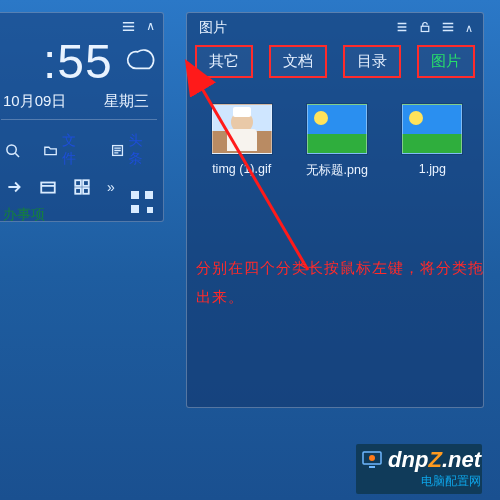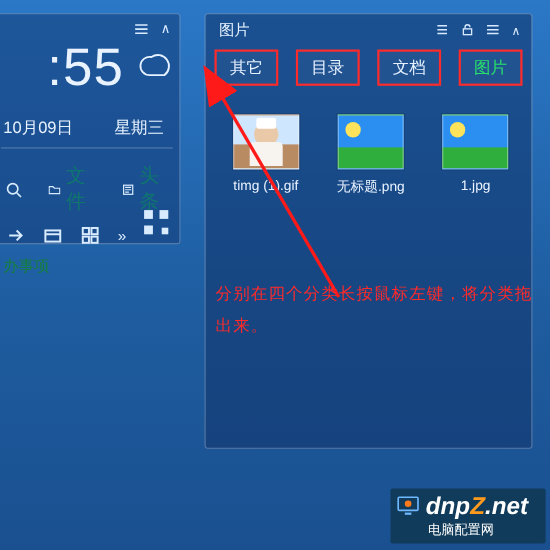--- a/index.html
+++ b/index.html
@@ -19,23 +19,23 @@
     background: rgba(20,60,120,0.55);
     border: 1px solid rgba(255,255,255,0.25);
     border-radius: 3px;
     color: #e9f3ff;
     padding: 6px 8px 8px 8px;
   }
   .widget .topbar { display:flex; justify-content:flex-end; gap:10px; font-size:14px; color:#d9ebff;}
   .widget .time-row { display:flex; align-items:center; gap:8px; margin-top:4px; }
   .widget .time { font-size:48px; font-weight:200; letter-spacing:1px; line-height:1;margin-left:40px; }
   .widget .weather-icon svg { width:40px; height:40px; stroke:#e6f2ff; fill:none; stroke-width:2; }
-  .widget .date-row { display:flex; justify-content:space-between; font-size:15px; margin-top:21px; padding-right:6px;}
+  .widget .date-row { display:flex; justify-content:space-between; font-size:15px; margin-top:6px; padding-right:6px;}
   .widget .divider { height:1px; background:rgba(255,255,255,0.25); margin:8px -2px; }
-  .widget .row { display:flex; align-items:center; gap:24px; padding:4px 2px; font-size:18px; color:#0f766e;}
+  .widget .row { display:flex; align-items:center; gap:24px; padding:4px 2px; font-size:14px; color:#1d4ed8;}
   .widget .row .item { display:flex; align-items:center; gap:5px; }
   .widget .ico { width:15px; height:15px; display:inline-block; }
   .widget .ico svg { width:100%; height:100%; stroke:#d9ebff; fill:none; stroke-width:1.6; }
   .widget .iconbar { display:flex; gap:16px; align-items:center; padding:6px 2px 0 2px; font-size:16px; color:#d9ebff;}
   .widget .iconbar .ic { width:18px; height:18px; }
   .widget .iconbar .ic svg { width:100%; height:100%; stroke:#d9ebff; fill:none; stroke-width:1.6;}
   .widget .chev { font-size:14px; letter-spacing:-3px; }
   .widget .todo { font-size:14px; color:#15803d; margin-top:10px; }
   .widget .qr { position:absolute; right:10px; bottom:8px; width:22px; height:22px; }
   .widget .qr div { background:#d9ebff; position:absolute; }
@@ -69,29 +69,29 @@
     box-shadow: 0 0 0 1px rgba(0,0,0,0.15);
   }
 
   
   .arrow-svg { position:absolute; left:0; top:0; width:500px; height:500px; pointer-events:none; }
   .annotation { position:absolute; left:196px; top:254px; width:290px;
     color:#ff2a2a; font-size:15px; line-height:1.9; font-family:"SimSun","宋体",serif; letter-spacing:1px;}
 
   
   .watermark {
-    position:absolute; right:4px; bottom:6px;
+    position:absolute; right:18px; bottom:6px;
     background:#103b5a; color:#fff; font-size:14px;
-    padding:3px 16px 4px 32px; border-radius:2px;
+    padding:3px 1px 4px 32px; border-radius:2px;
     font-family: Arial, sans-serif;
-    display:flex; align-items:baseline;
+    display:flex; align-items:baseline;text-align:right;
   }
   .watermark .big { font-size:22px; font-weight:bold; font-style:italic; color:#fff; }
   .watermark .z { color:#ff9a1f; font-weight:bold; font-size:22px; font-style:italic;}
-  .watermark .cn { font-size:12px; color:#ffffff; margin-left:2px; display:block;}
+  .watermark .cn { font-size:12px; color:#0ea5e9; margin-left:2px; display:block;}
   .watermark .logo {
     position:absolute; left:4px; top:3px; width:24px; height:24px;
   }
 </style>
 </head>
 <body>
 
 <div class="widget">
   <div class="topbar">
     <span class="ico"><svg viewBox="0 0 16 16">
@@ -171,22 +171,22 @@
           </svg></span>
       <span><svg width="14" height="14" viewBox="0 0 16 16" stroke="#d7e9ff" fill="none" stroke-width="1.6">
             <path d="M2 4h12M2 8h12M2 12h12"></path>
           </svg></span>
       <span style="font-size:11px">∧</span>
     </span>
   </div>
 
   <div class="tabs">
     <div class="tab">其它</div>
+    <div class="tab">文档</div>
     <div class="tab">目录</div>
-    <div class="tab">文档</div>
     <div class="tab active">图片</div>
   </div>
 
   <div class="files">
     <div class="file">
       <div class="thumb" style="background:linear-gradient(#cfe6ff 55%, #b98b63 55%)">
         <div style="position:absolute;left:18px;top:6px;width:22px;height:22px;border-radius:50%;background:#e9c9a8"></div>
         <div style="position:absolute;left:14px;top:24px;width:30px;height:22px;background:#f7f3ee;border-radius:4px 4px 0 0"></div>
         <div style="position:absolute;left:20px;top:2px;width:18px;height:10px;background:#fff;border-radius:2px"></div>
       </div>

